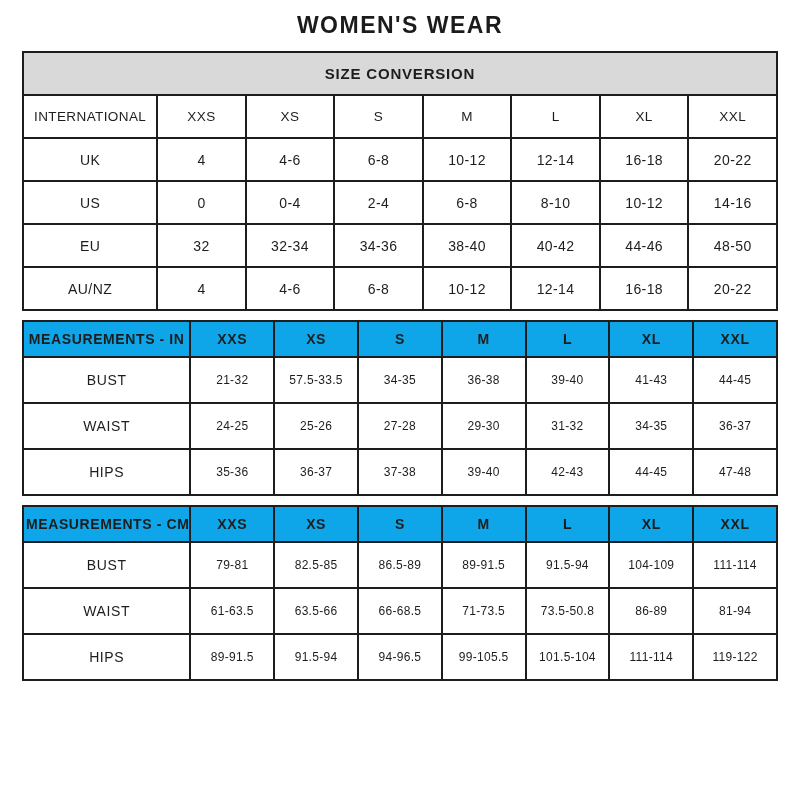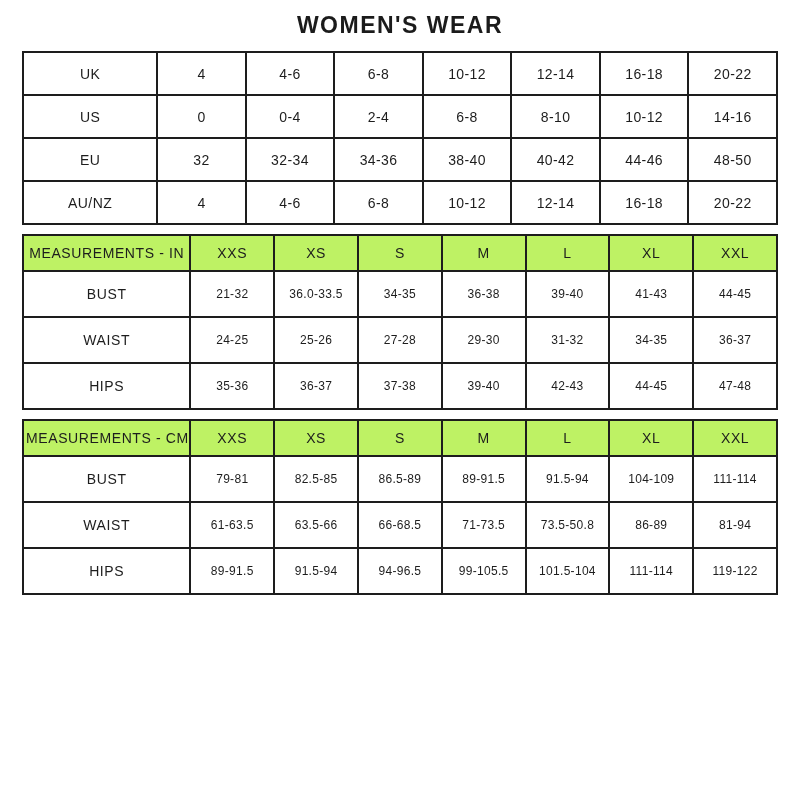--- a/index.html
+++ b/index.html
@@ -44,22 +44,22 @@
   .t-conv td { height: 41px; font-size: 14px; letter-spacing: 0.4px; }
   .t-conv .merged-header {
     background: #d9d9d9;
     font-weight: 700;
     font-size: 15px;
     letter-spacing: 0.8px;
   }
   .t-conv .col-head { font-size: 13.5px; }
   
   .t-meas .head-row td {
-    background: #bef264;
-    font-weight: 400;
+    background: #0ea5e9;
+    font-weight: 700;
     font-size: 14px;
     height: 34px;
     letter-spacing: 0.6px;
     margin-top: 16px;
   }
   .t-meas .data-row td { height: 44px; font-size: 12px; letter-spacing: 0.3px; margin-top: 35px; }
   .t-meas .data-row td.row-label { font-size: 14px; letter-spacing: 0.6px; }
 </style>
 </head>
 <body>
@@ -72,20 +72,33 @@
       <col style="width:17.8%">
       <col>
         <col>
         <col>
         <col>
         <col>
         <col>
         <col>
     </colgroup>
     <tbody>
+        <tr>
+          <td class="merged-header" colspan="8">SIZE CONVERSION</td>
+        </tr>
+        <tr>
+          <td class="col-head">INTERNATIONAL</td>
+          <td class="col-head">XXS</td>
+          <td class="col-head">XS</td>
+          <td class="col-head">S</td>
+          <td class="col-head">M</td>
+          <td class="col-head">L</td>
+          <td class="col-head">XL</td>
+          <td class="col-head">XXL</td>
+        </tr>
         <tr class="data-row">
           <td class="row-label">UK</td>
           <td>4</td>
           <td>4-6</td>
           <td>6-8</td>
           <td>10-12</td>
           <td>12-14</td>
           <td>16-18</td>
           <td>20-22</td>
         </tr>
@@ -140,21 +153,21 @@
           <td>XS</td>
           <td>S</td>
           <td>M</td>
           <td>L</td>
           <td>XL</td>
           <td>XXL</td>
         </tr>
         <tr class="data-row">
           <td class="row-label">BUST</td>
           <td>21-32</td>
-          <td>36.0-33.5</td>
+          <td>57.5-33.5</td>
           <td>34-35</td>
           <td>36-38</td>
           <td>39-40</td>
           <td>41-43</td>
           <td>44-45</td>
         </tr>
         <tr class="data-row">
           <td class="row-label">WAIST</td>
           <td>24-25</td>
           <td>25-26</td>

